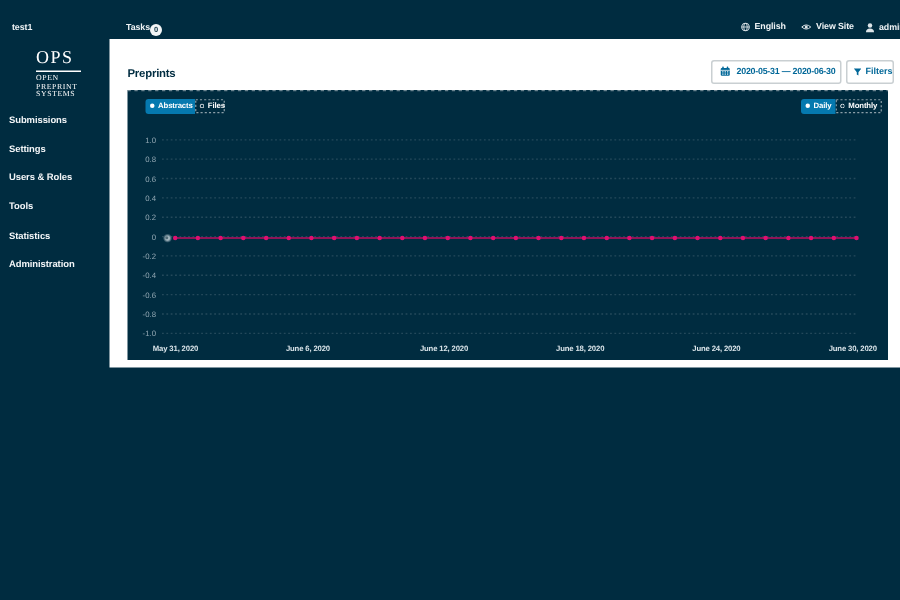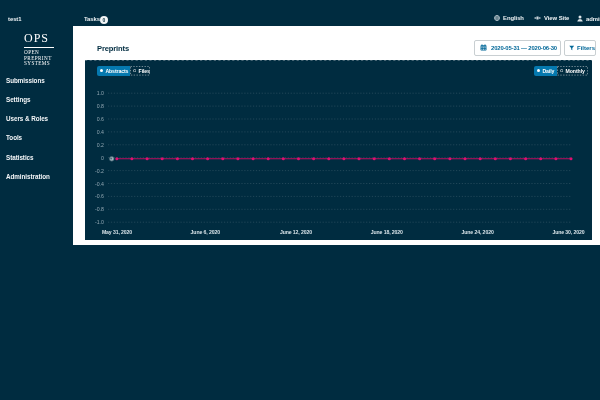--- a/index.html
+++ b/index.html
@@ -49,21 +49,21 @@
   <div style="height:19.3px">Submissions</div>
   <div style="height:19.3px">Settings</div>
   <div style="height:19.3px">Users &amp; Roles</div>
   <div style="height:19.3px">Tools</div>
   <div style="height:19.3px">Statistics</div>
   <div style="height:19.3px">Administration</div>
 </div>
 
 <div class="abs" style="left:73px;top:26.4px;width:527px;height:219px;background:#ffffff"></div>
 
-<div class="abs" style="left:97px;top:44px;color:#002c40;font-size:7.6px;font-weight:bold;letter-spacing:-0.15px">Preprints</div>
+<div class="abs" style="left:85px;top:44px;color:#002c40;font-size:7.6px;font-weight:bold;letter-spacing:-0.15px">Preprints</div>
 
 <div class="abs flex" style="left:474px;top:40px;width:87px;height:15.5px;background:#fff;border:1px solid #c9cfd2;border-radius:2px;padding-left:5px;gap:4px">
   <svg width="7" height="7" viewBox="0 0 14 14">
       <rect x="1" y="2.5" width="12" height="10.5" rx="1.5" fill="#006798"></rect>
       <rect x="3" y="0.5" width="2" height="3.5" rx="0.8" fill="#006798"></rect>
       <rect x="9" y="0.5" width="2" height="3.5" rx="0.8" fill="#006798"></rect>
       <line x1="1" y1="5.8" x2="13" y2="5.8" stroke="#fff" stroke-width="1"></line>
       <g fill="#fff">
         <rect x="3" y="7" width="1.6" height="1.6"></rect>
         <rect x="6.2" y="7" width="1.6" height="1.6"></rect>

